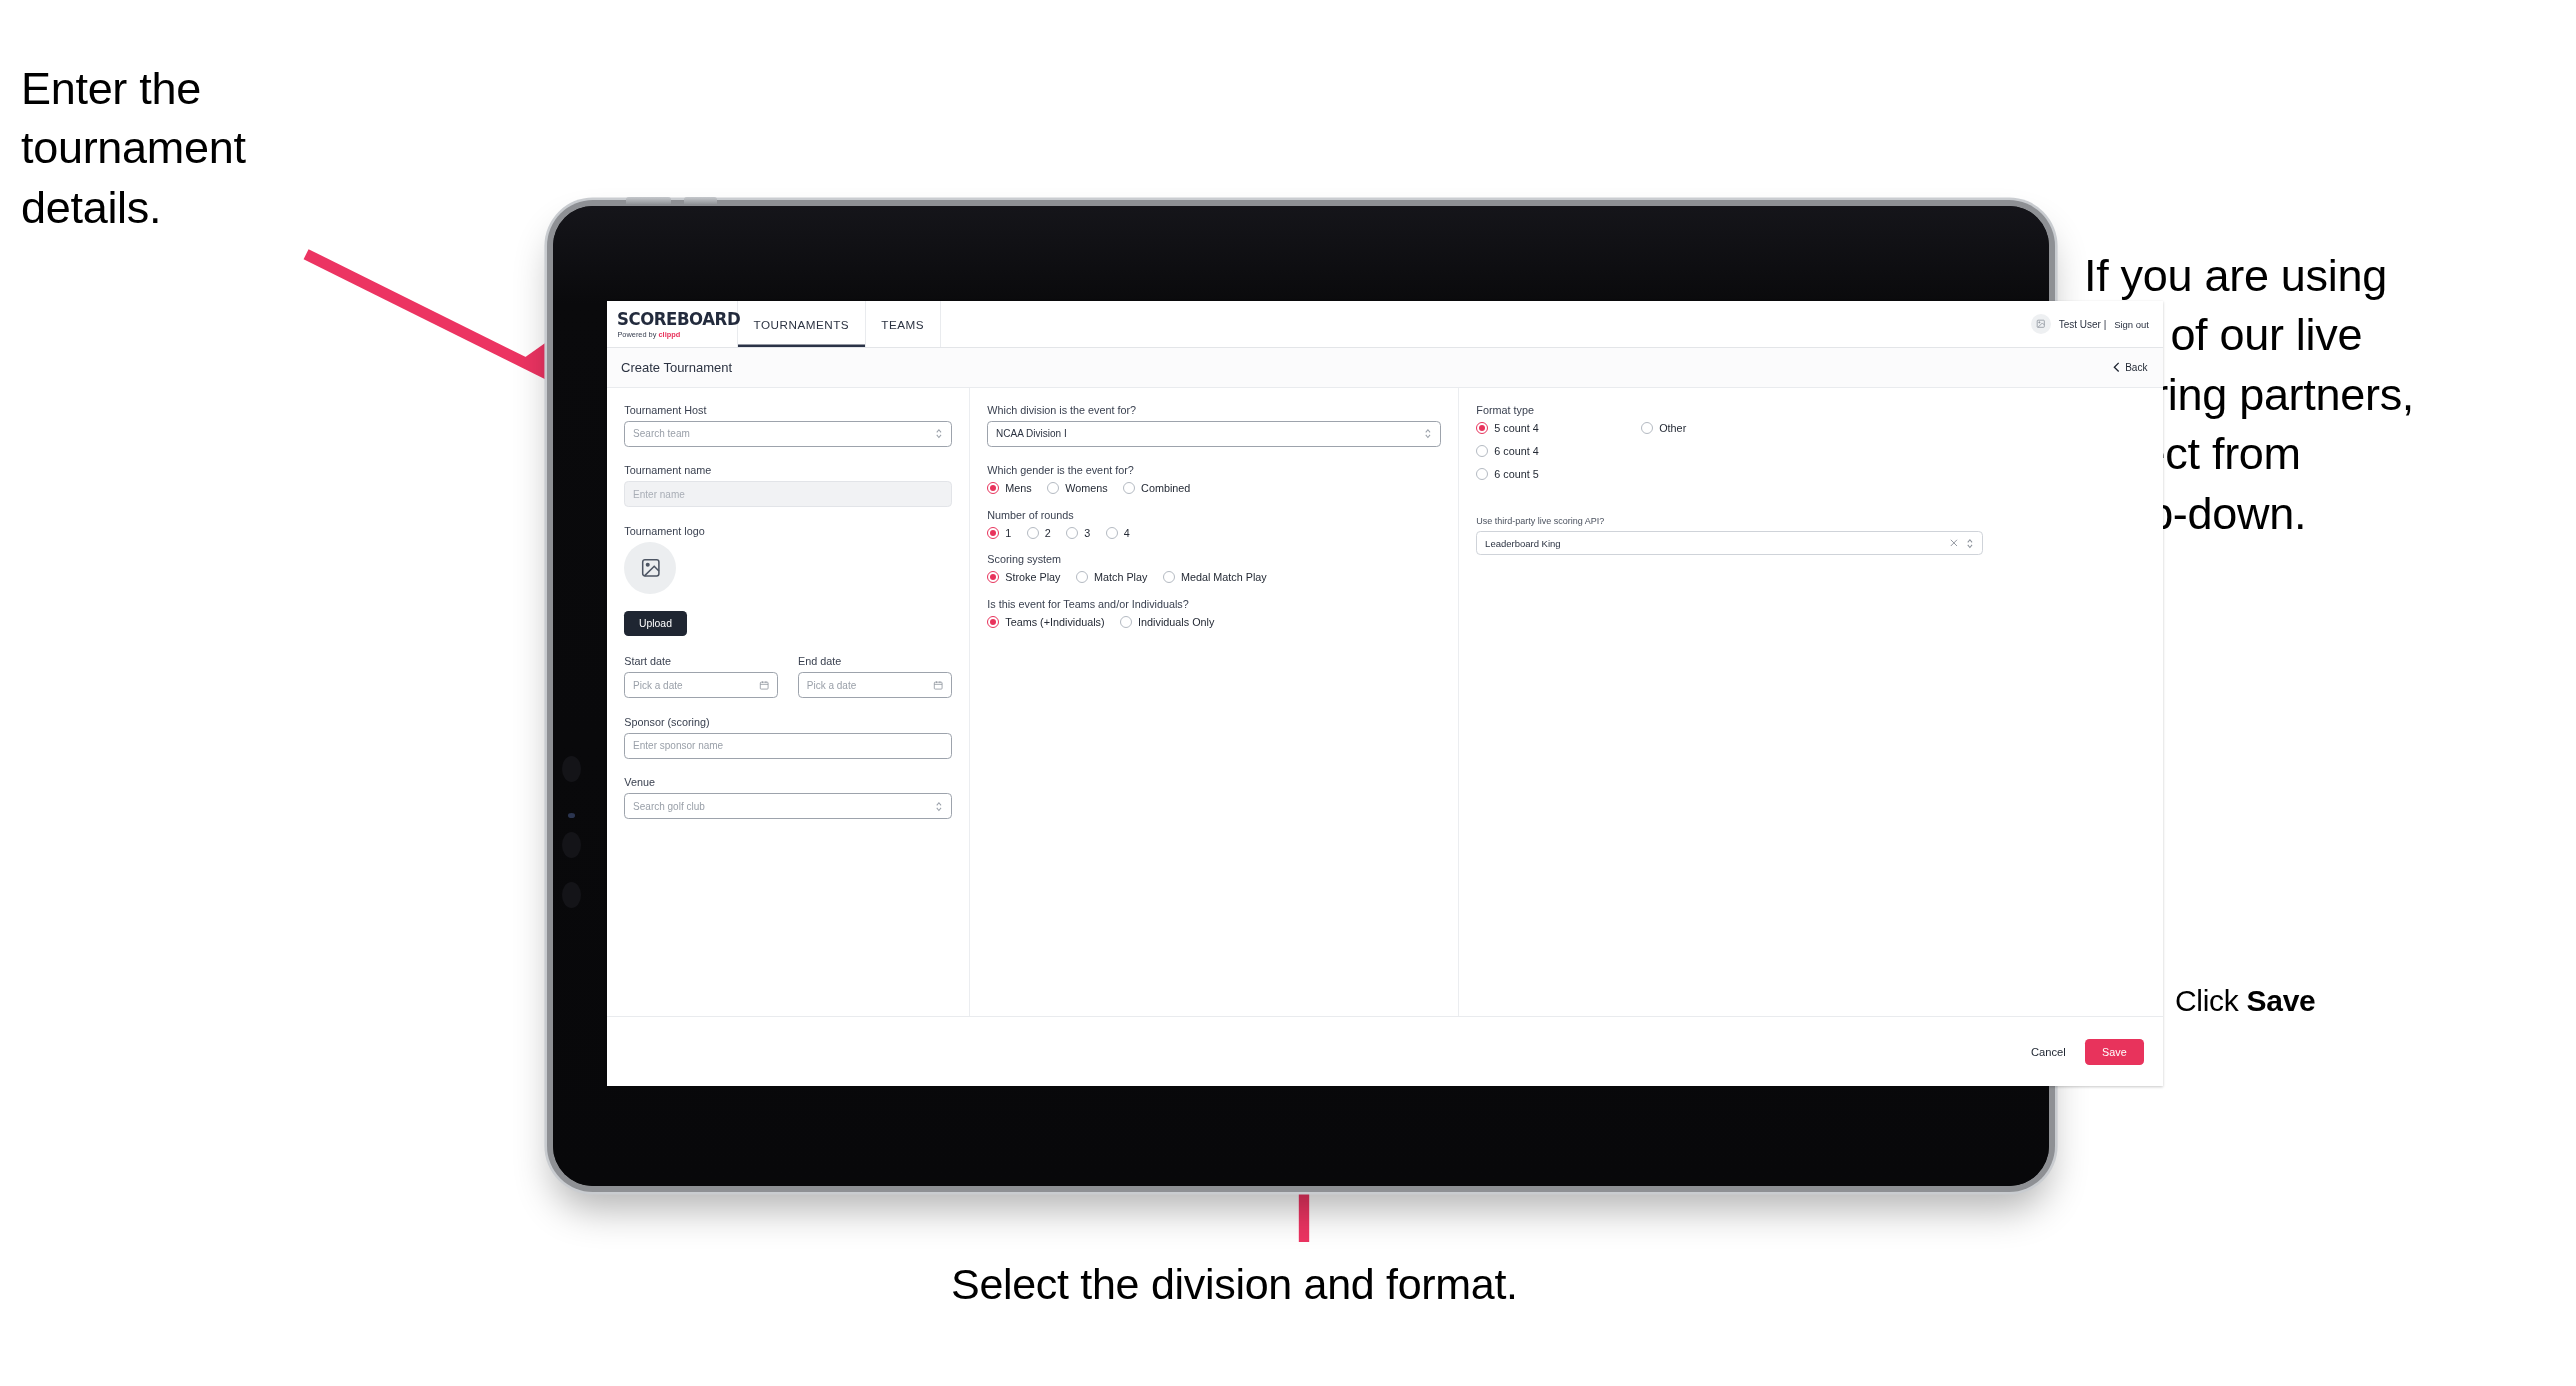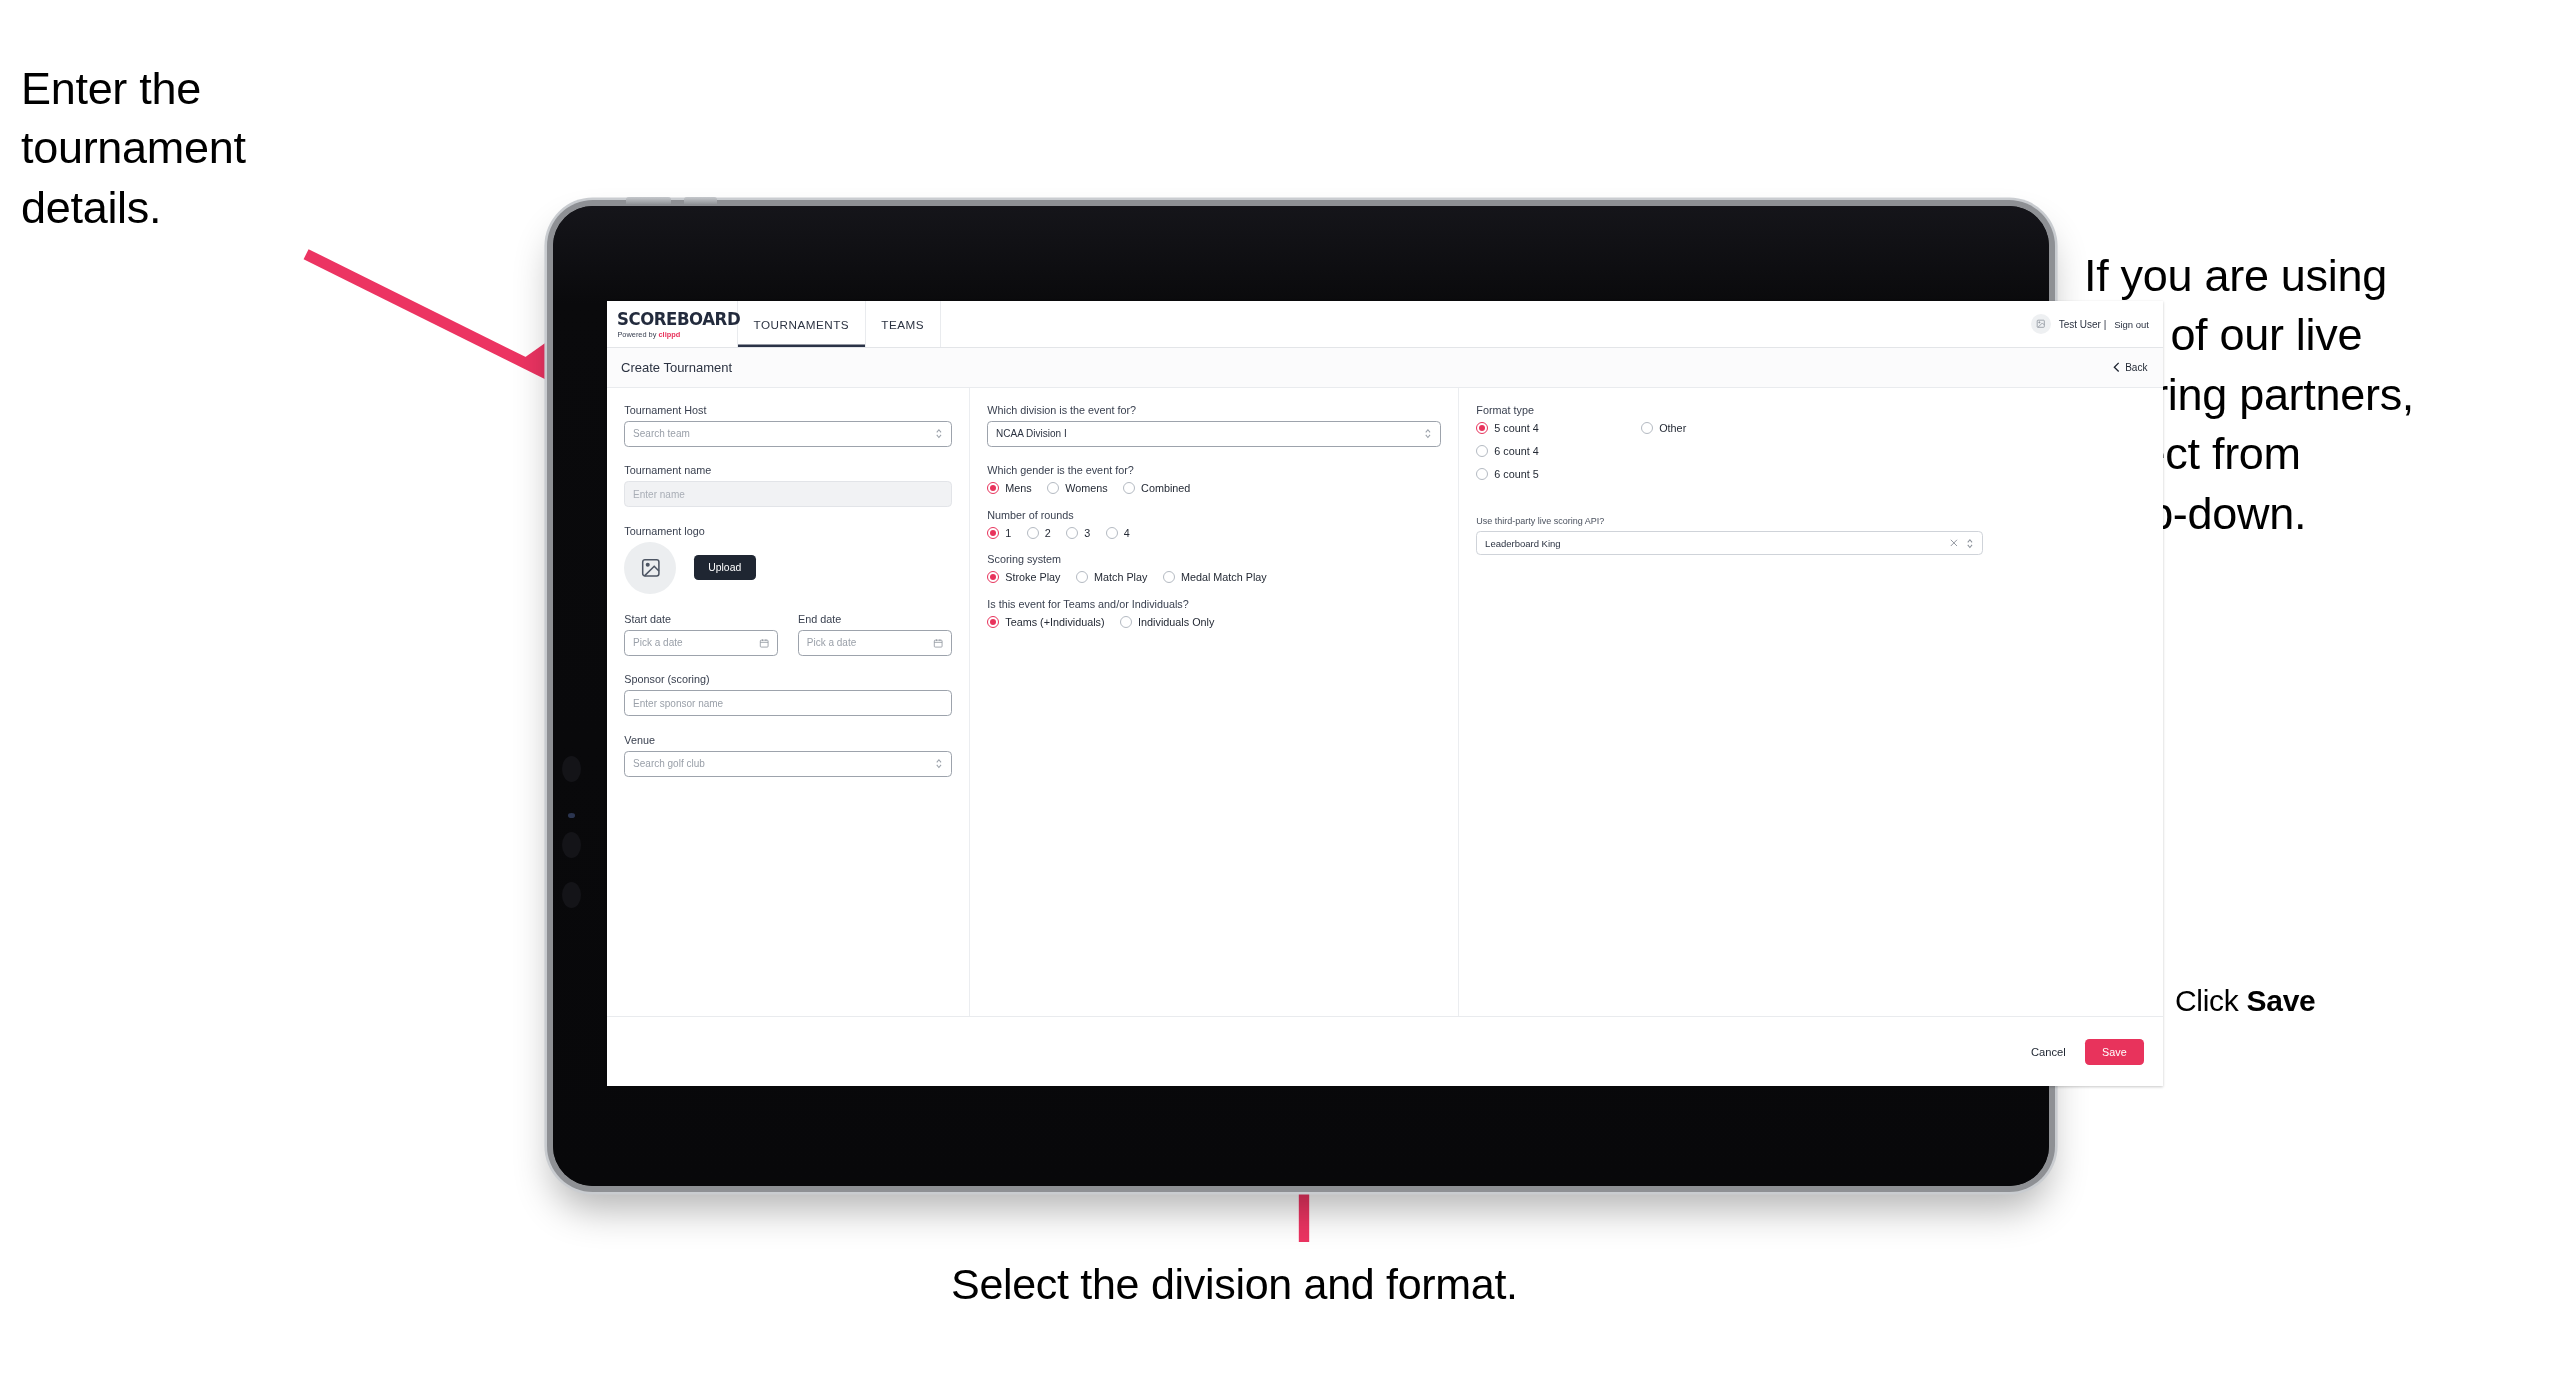--- a/index.html
+++ b/index.html
@@ -150,21 +150,21 @@
   .field.filled-grey {
     background: #f1f2f4; border-color: #e2e4e8; color: #a9aeb6;
   }
   .field .val { color: #2c3342; }
   .field .end { margin-left: auto; display: flex; align-items: center; gap: 7.8px; color: #9aa0a9; }
 
   .row2 { display: flex; gap: 20px; }
   .row2 > div { flex: 1; }
 
   
-  .logo-row { display: flex; align-items: center; gap: 17.3px; margin-bottom: 19px; }
+  .logo-row { display: flex; align-items: flex-start; gap: 17.3px; margin-bottom: 19px; flex-direction: column; }
   .logo-circle {
     width: 52px; height: 52px; border-radius: 50%;
     background: #eceef0; display: flex; align-items: center; justify-content: center;
     color: #4d5563;
   }
   .upload-btn {
     background: #1f2632; color: #fff; font-size: 10.4px;
     padding: 7px 14.7px; border-radius: 4.3px; cursor: pointer;
   }
 

